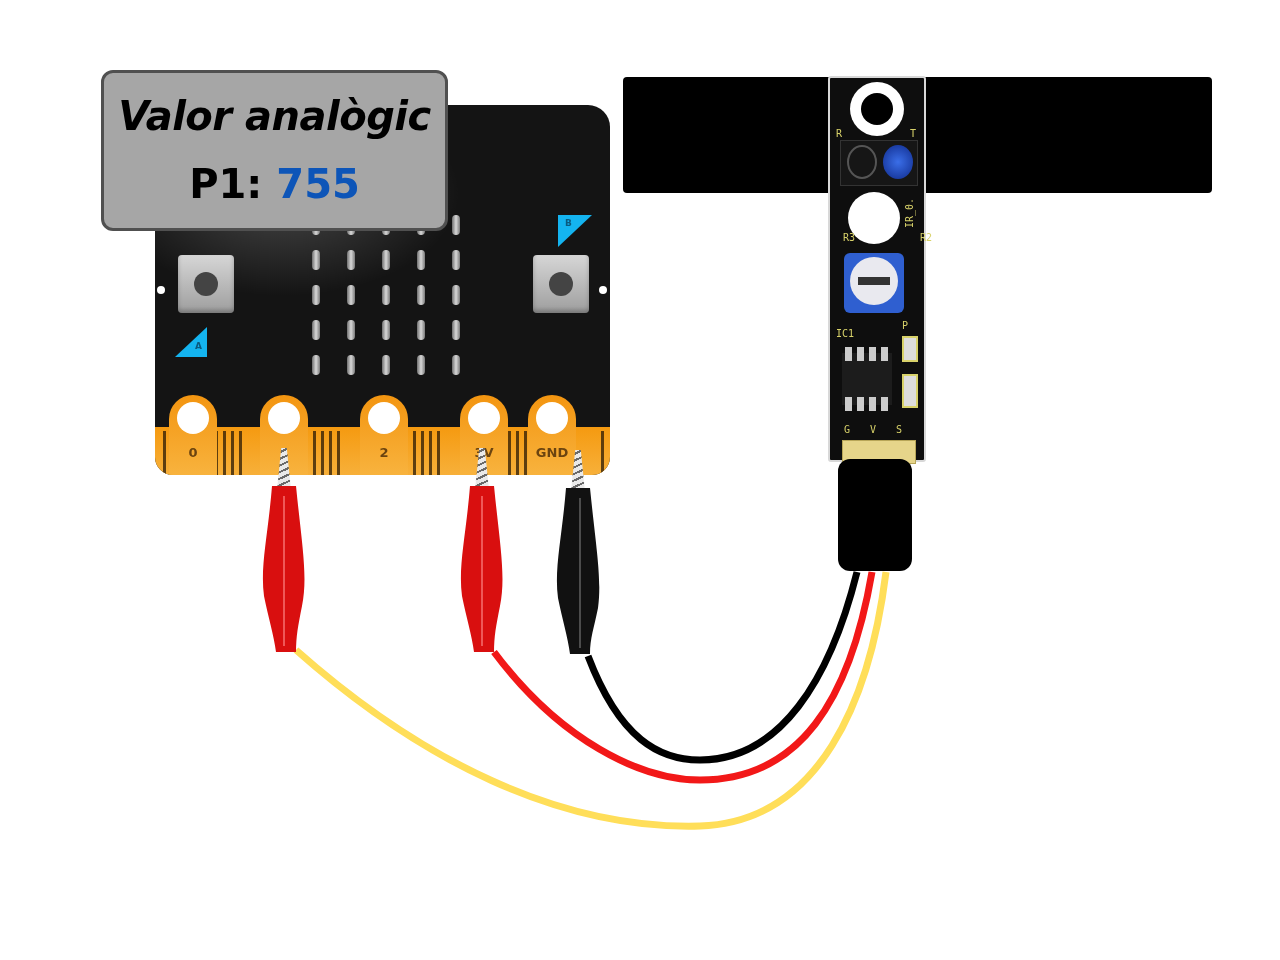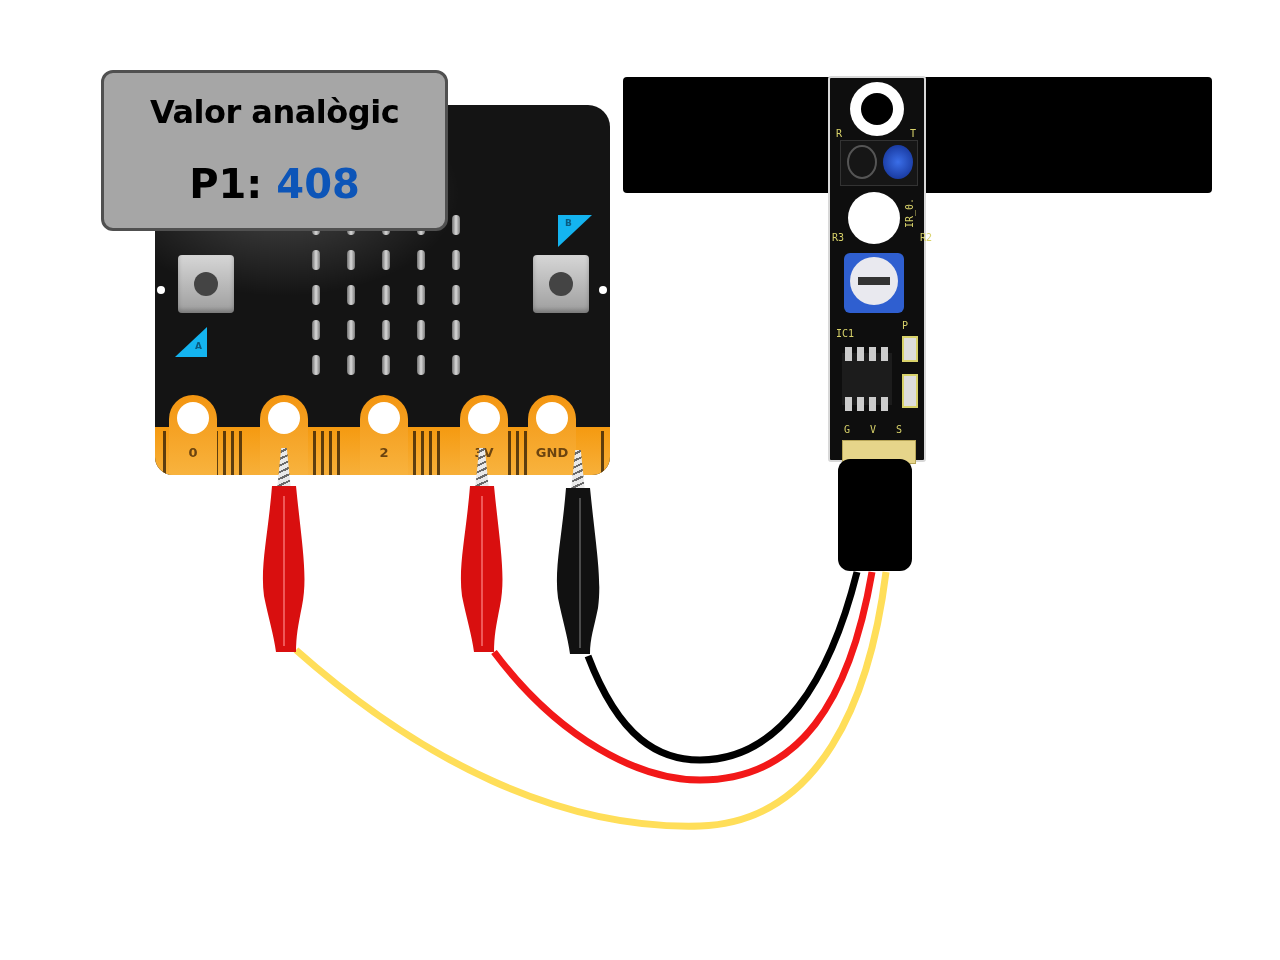--- a/index.html
+++ b/index.html
@@ -53,21 +53,21 @@
       position: absolute; left: 0; width: 48px; top: 50px; text-align: center; font-weight: bold;
       font-size: 13px; color: #6b4410;
     }
 
     
     .value-box {
       position: absolute; left: 101px; top: 70px; width: 347px; height: 161px;
       background: #a6a6a6; border: 3px solid #505050; border-radius: 12px; box-sizing: border-box;
       text-align: center; font-family: "DejaVu Sans", sans-serif; font-weight: bold; color: #000;
     }
-    .value-title { position: absolute; left: 0; right: 0; top: 20px; font-size: 32px; letter-spacing: -0.5px; }
+    .value-title { position: absolute; left: 0; right: 0; top: 20px; font-size: 40px; letter-spacing: -0.5px; font-style: italic; }
     .value-line { position: absolute; left: 0; right: 0; top: 88px; font-size: 40px; }
     .value-num { color: #0d55b8; }
 
     
     .track { position: absolute; left: 623px; top: 77px; width: 589px; height: 116px; background: #000; border-radius: 4px; }
 
     
     .sensor {
       position: absolute; left: 828px; top: 76px; width: 98px; height: 386px; background: #0e0e0e;
       border: 2px solid #d8d8d8; border-radius: 3px; box-sizing: border-box;
@@ -192,39 +192,39 @@
           <div class="pad-hole"></div>
           <div class="pad-label">GND</div>
         </div>
       </div>
   </div>
 
   <div class="value-box">
     <div class="value-title">Valor analògic</div>
     <div class="value-line">
       <span>P1:</span>
-      <span class="value-num">408</span>
+      <span class="value-num">755</span>
     </div>
   </div>
 
   <div class="track"></div>
 
   <div class="sensor">
     <div class="s-hole" style="left:20px;top:4px;width:54px;height:54px">
       <div class="s-hole-inner" style="left:11px;top:11px;width:32px;height:32px"></div>
     </div>
     <span class="silk" style="left:6px;top:50px">R</span>
     <span class="silk" style="left:80px;top:50px">T</span>
     <div class="ir-block">
       <div class="ir-dark"></div>
       <div class="ir-blue"></div>
     </div>
     <div class="s-hole" style="left:18px;top:114px;width:52px;height:52px"></div>
     <span class="silk" style="left:74px;top:120px;writing-mode:vertical-rl;transform:rotate(180deg)">IR_0.</span>
-    <span class="silk" style="left:2px;top:154px">R3</span>
+    <span class="silk" style="left:13px;top:154px">R3</span>
     <span class="silk" style="left:90px;top:154px">R2</span>
     <div class="pot">
       <div class="pot-knob">
           <div class="pot-slot"></div>
         </div>
     </div>
     <span class="silk" style="left:6px;top:250px">IC1</span>
     <span class="silk" style="left:72px;top:242px">P</span>
     <div class="ic">
         <div class="ic-pin" style="left: 3px; top: -6px;"></div>

